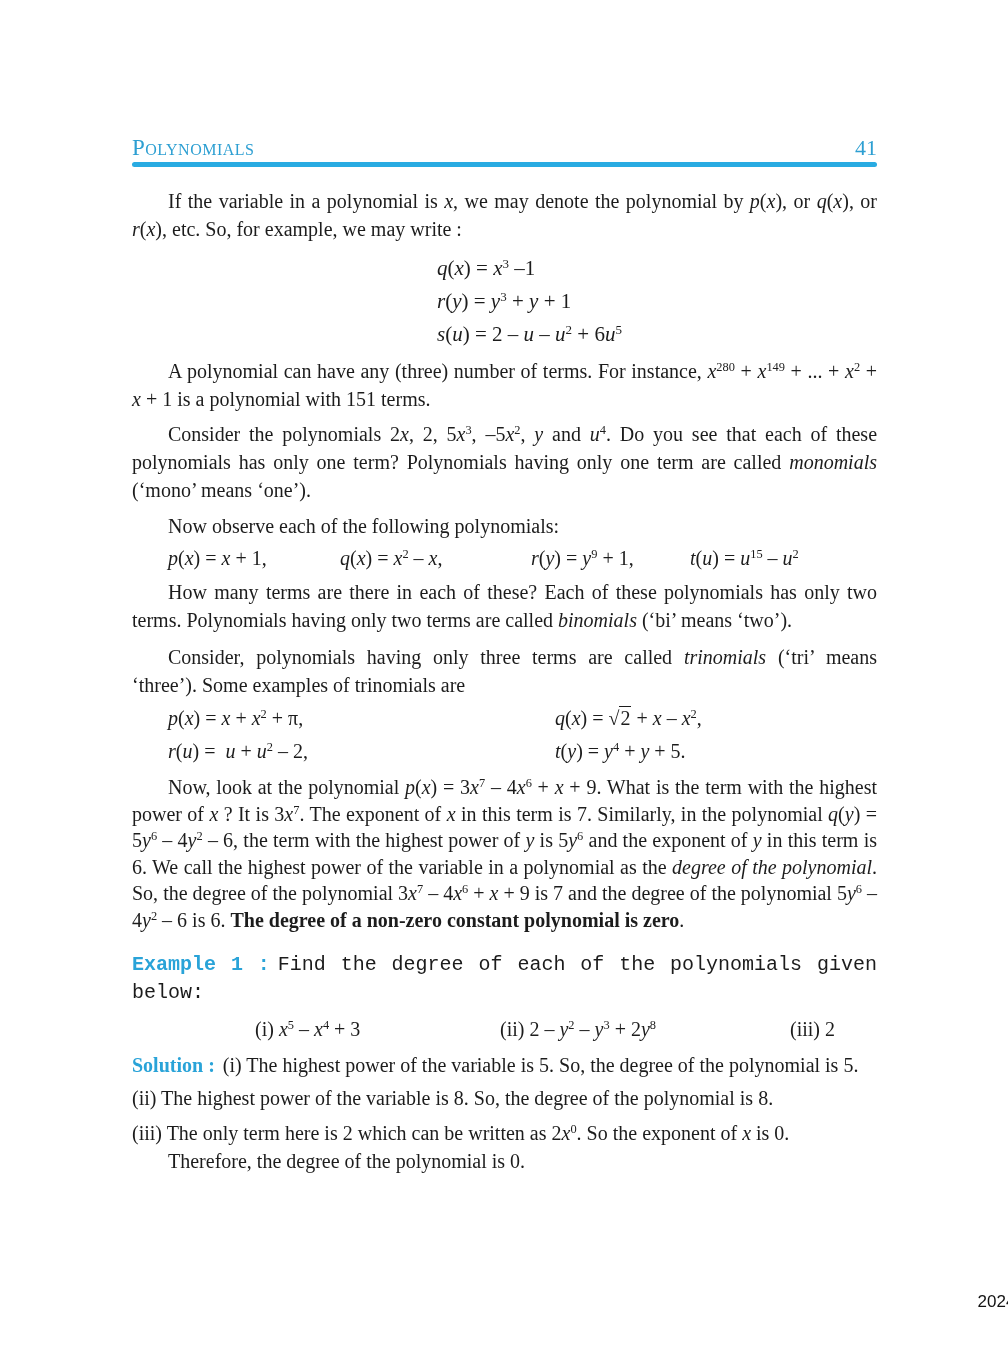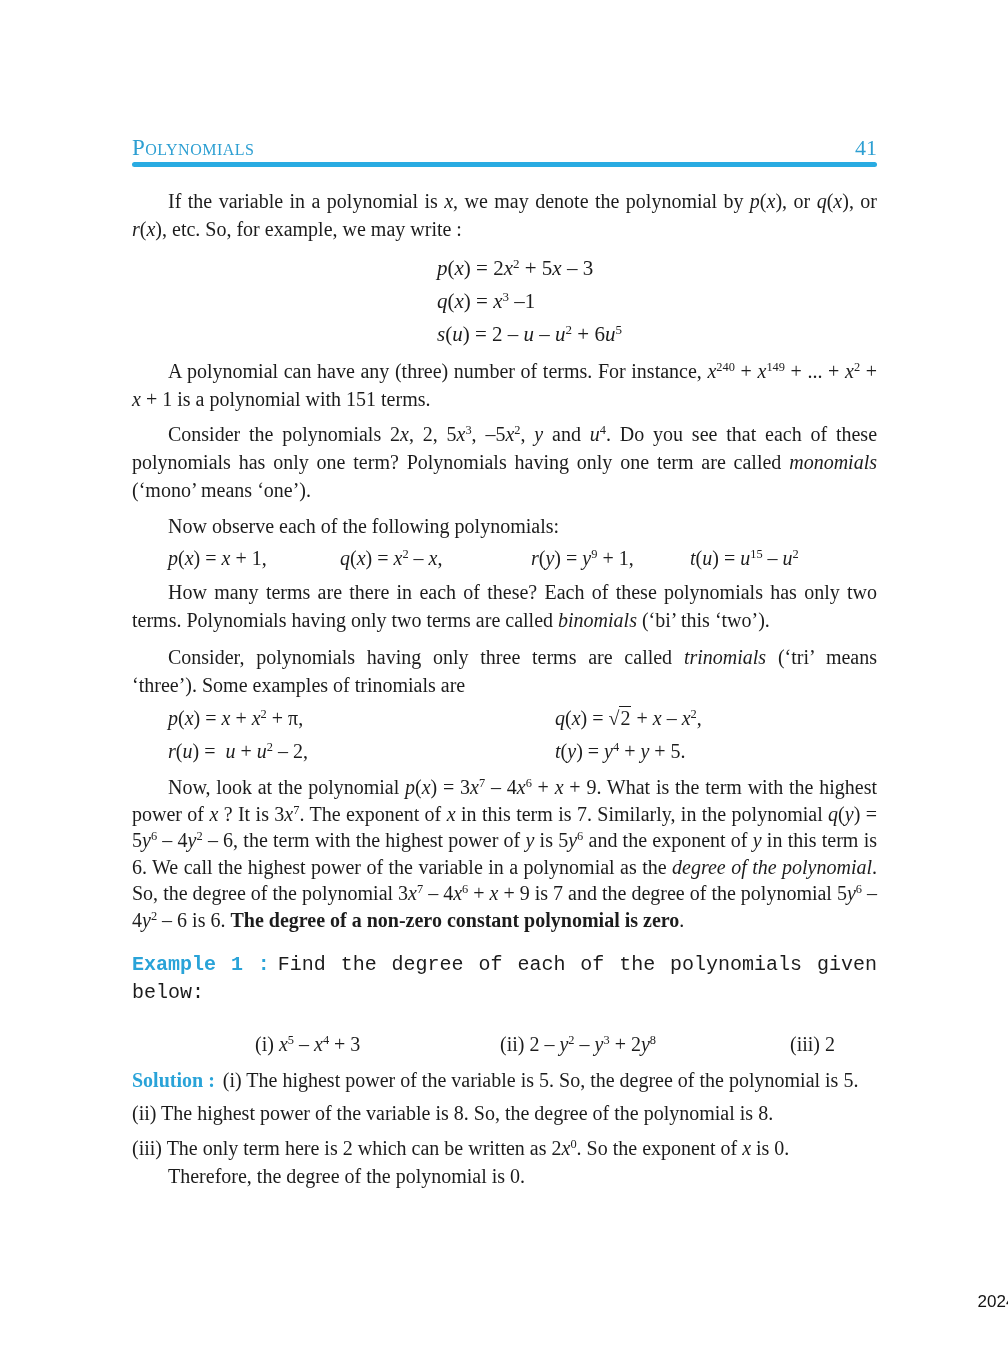--- a/index.html
+++ b/index.html
@@ -42,21 +42,21 @@
   .p2{margin-top:6px;}
   .p3{margin-top:7px;}
   .p4{margin-top:8px;}
   .bin-row{position:relative;margin-top:3px;height:30px;font-size:20px;line-height:30px;}
   .p5{margin-top:5px;}
   .p6{margin-top:9px;}
   .tri-block{position:relative;margin-top:3px;height:68px;font-size:20px;line-height:33px;font-family:Liberation Serif, serif;}
   .p7{margin-top:4px;line-height:26.5px;}
   .abs{position:absolute;top:0;white-space:nowrap;}
   .example-para{margin-top:18px;font-family:Liberation Mono, monospace;}
-  .items-row{position:relative;margin-top:23px;height:28px;font-size:20px;line-height:28px;}
+  .items-row{position:relative;margin-top:8px;height:28px;font-size:20px;line-height:28px;}
   .solution-para{margin-top:8px;}
   .item-ii{margin-top:5px;}
   .item-iii{margin-top:7px;padding-left:36px;text-indent:-36px;}
   .cyan-label{color:#29a3d8;font-weight:bold;margin-right:8px;}
   .b{font-weight:bold;}
   .it{font-style:italic;}
   .sup{font-size:0.62em;position:relative;top:-0.55em;line-height:0;}
   .rad{border-top:1.6px solid #1c1c1c;padding:0 1px;}
   .footer{
     position:absolute;left:0;right:0;top:1292px;
@@ -73,39 +73,39 @@
 
     <div class="header-row">
       <span class="header-title">Polynomials</span>
       <span class="page-number">41</span>
     </div>
     <div class="rule"></div>
 
     <p class="para indent p1"><span>If the variable in a polynomial is </span><span class="it">x</span><span>, we may denote the polynomial by </span><span class="it">p</span><span>(</span><span class="it">x</span><span>), or </span><span class="it">q</span><span>(</span><span class="it">x</span><span>), or </span><span class="it">r</span><span>(</span><span class="it">x</span><span>), etc. So, for example, we may write :</span></p>
 
     <div class="eq-block">
-      <div class="eq-line"><span class="it">p</span><span>(</span><span class="it">x</span><span>) = 2</span><span class="it">x</span><span class="sup">2</span><span> + 5</span><span class="it">x</span><span> – 3</span></div>
       <div class="eq-line"><span class="it">q</span><span>(</span><span class="it">x</span><span>) = </span><span class="it">x</span><span class="sup">3</span><span> –1</span></div>
+      <div class="eq-line"><span class="it">r</span><span>(</span><span class="it">y</span><span>) = </span><span class="it">y</span><span class="sup">3</span><span> + </span><span class="it">y</span><span> + 1</span></div>
       <div class="eq-line"><span class="it">s</span><span>(</span><span class="it">u</span><span>) = 2 – </span><span class="it">u</span><span> – </span><span class="it">u</span><span class="sup">2</span><span> + 6</span><span class="it">u</span><span class="sup">5</span></div>
     </div>
 
-    <p class="para indent p2"><span>A polynomial can have any (three) number of terms. For instance, </span><span class="it">x</span><span class="sup">240</span><span> + </span><span class="it">x</span><span class="sup">149</span><span> + ... + </span><span class="it">x</span><span class="sup">2</span><span> + </span><span class="it">x</span><span> + 1 is a polynomial with 151 terms.</span></p>
+    <p class="para indent p2"><span>A polynomial can have any (three) number of terms. For instance, </span><span class="it">x</span><span class="sup">280</span><span> + </span><span class="it">x</span><span class="sup">149</span><span> + ... + </span><span class="it">x</span><span class="sup">2</span><span> + </span><span class="it">x</span><span> + 1 is a polynomial with 151 terms.</span></p>
 
     <p class="para indent p3"><span>Consider the polynomials 2</span><span class="it">x</span><span>, 2, 5</span><span class="it">x</span><span class="sup">3</span><span>, –5</span><span class="it">x</span><span class="sup">2</span><span>, </span><span class="it">y</span><span> and </span><span class="it">u</span><span class="sup">4</span><span>. Do you see that each of these polynomials has only one term? Polynomials having only one term are called </span><span class="it">monomials</span><span> (‘mono’ means ‘one’).</span></p>
 
     <p class="para indent p4"><span>Now observe each of the following polynomials:</span></p>
 
     <div class="bin-row">
       <span class="abs" style="left:36px"><span class="it">p</span><span>(</span><span class="it">x</span><span>) = </span><span class="it">x</span><span> + 1,</span></span>
       <span class="abs" style="left:208px"><span class="it">q</span><span>(</span><span class="it">x</span><span>) = </span><span class="it">x</span><span class="sup">2</span><span> – </span><span class="it">x</span><span>,</span></span>
       <span class="abs" style="left:399px"><span class="it">r</span><span>(</span><span class="it">y</span><span>) = </span><span class="it">y</span><span class="sup">9</span><span> + 1,</span></span>
       <span class="abs" style="left:558px"><span class="it">t</span><span>(</span><span class="it">u</span><span>) = </span><span class="it">u</span><span class="sup">15</span><span> – </span><span class="it">u</span><span class="sup">2</span></span>
     </div>
 
-    <p class="para indent p5"><span>How many terms are there in each of these? Each of these polynomials has only two terms. Polynomials having only two terms are called </span><span class="it">binomials</span><span> (‘bi’ this ‘two’).</span></p>
+    <p class="para indent p5"><span>How many terms are there in each of these? Each of these polynomials has only two terms. Polynomials having only two terms are called </span><span class="it">binomials</span><span> (‘bi’ means ‘two’).</span></p>
 
     <p class="para indent p6"><span>Consider, polynomials having only three terms are called </span><span class="it">trinomials</span><span> (‘tri’ means ‘three’). Some examples of trinomials are</span></p>
 
     <div class="tri-block">
       <span class="abs" style="left:36px;top:0"><span class="it">p</span><span>(</span><span class="it">x</span><span>) = </span><span class="it">x</span><span> + </span><span class="it">x</span><span class="sup">2</span><span> + π,</span></span>
       <span class="abs" style="left:423px;top:0"><span class="it">q</span><span>(</span><span class="it">x</span><span>) = √</span><span class="rad">2</span><span> + </span><span class="it">x</span><span> – </span><span class="it">x</span><span class="sup">2</span><span>,</span></span>
       <span class="abs" style="left:36px;top:33px"><span class="it">r</span><span>(</span><span class="it">u</span><span>) = &nbsp;</span><span class="it">u</span><span> + </span><span class="it">u</span><span class="sup">2</span><span> – 2,</span></span>
       <span class="abs" style="left:423px;top:33px"><span class="it">t</span><span>(</span><span class="it">y</span><span>) = </span><span class="it">y</span><span class="sup">4</span><span> + </span><span class="it">y</span><span> + 5.</span></span>
     </div>
 

